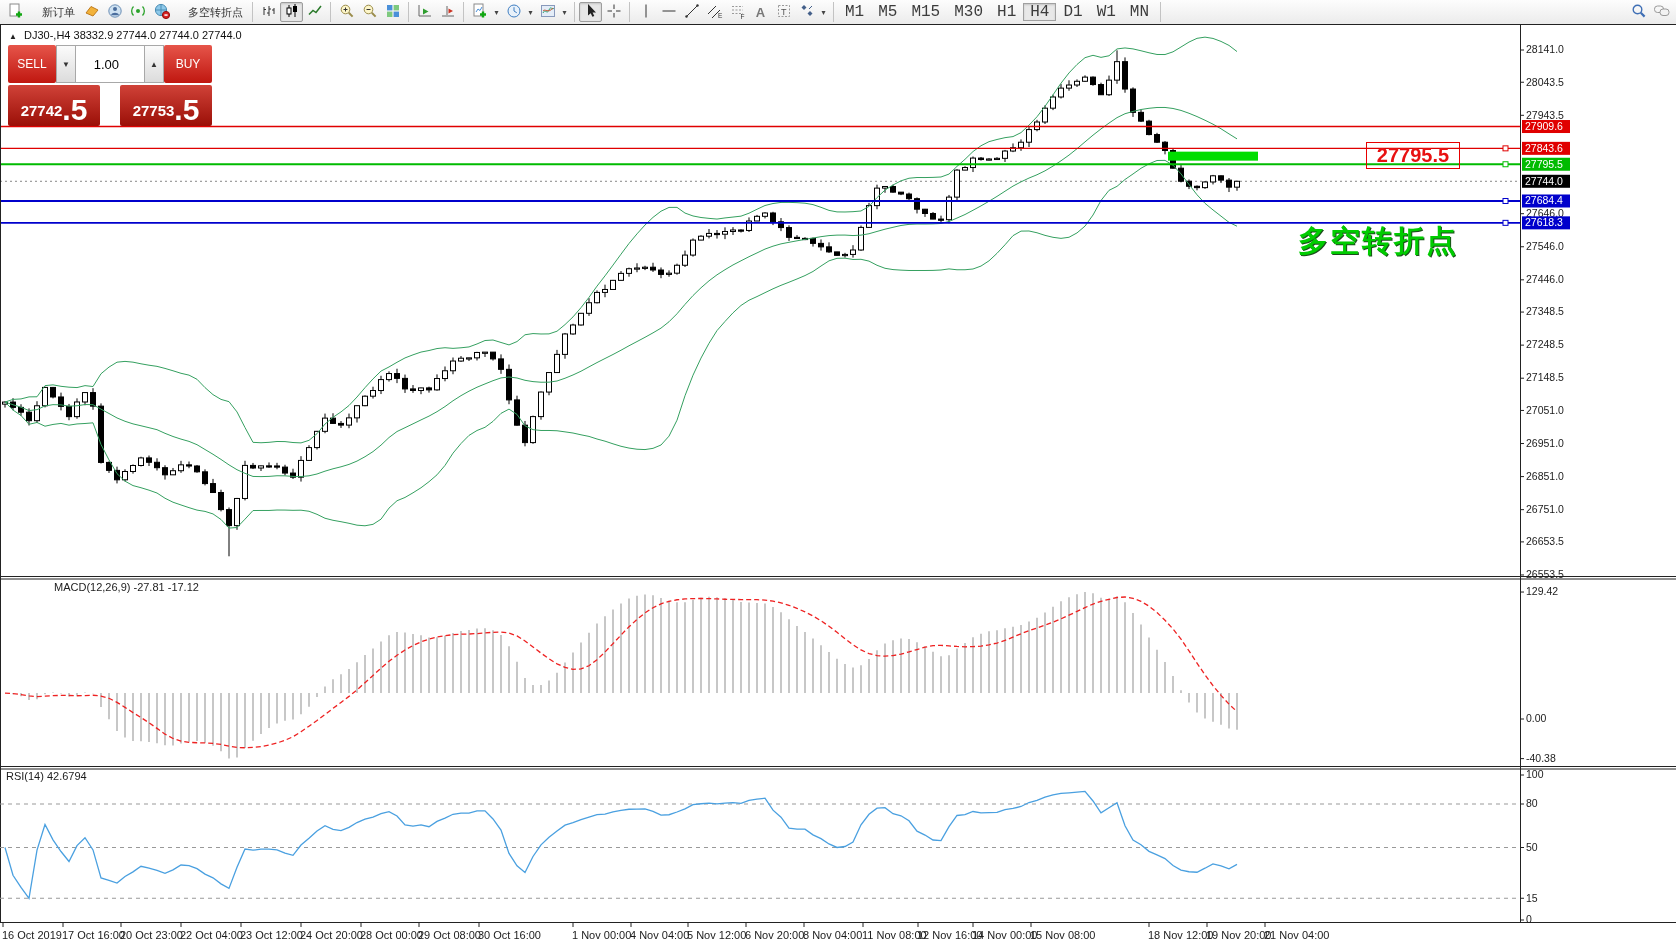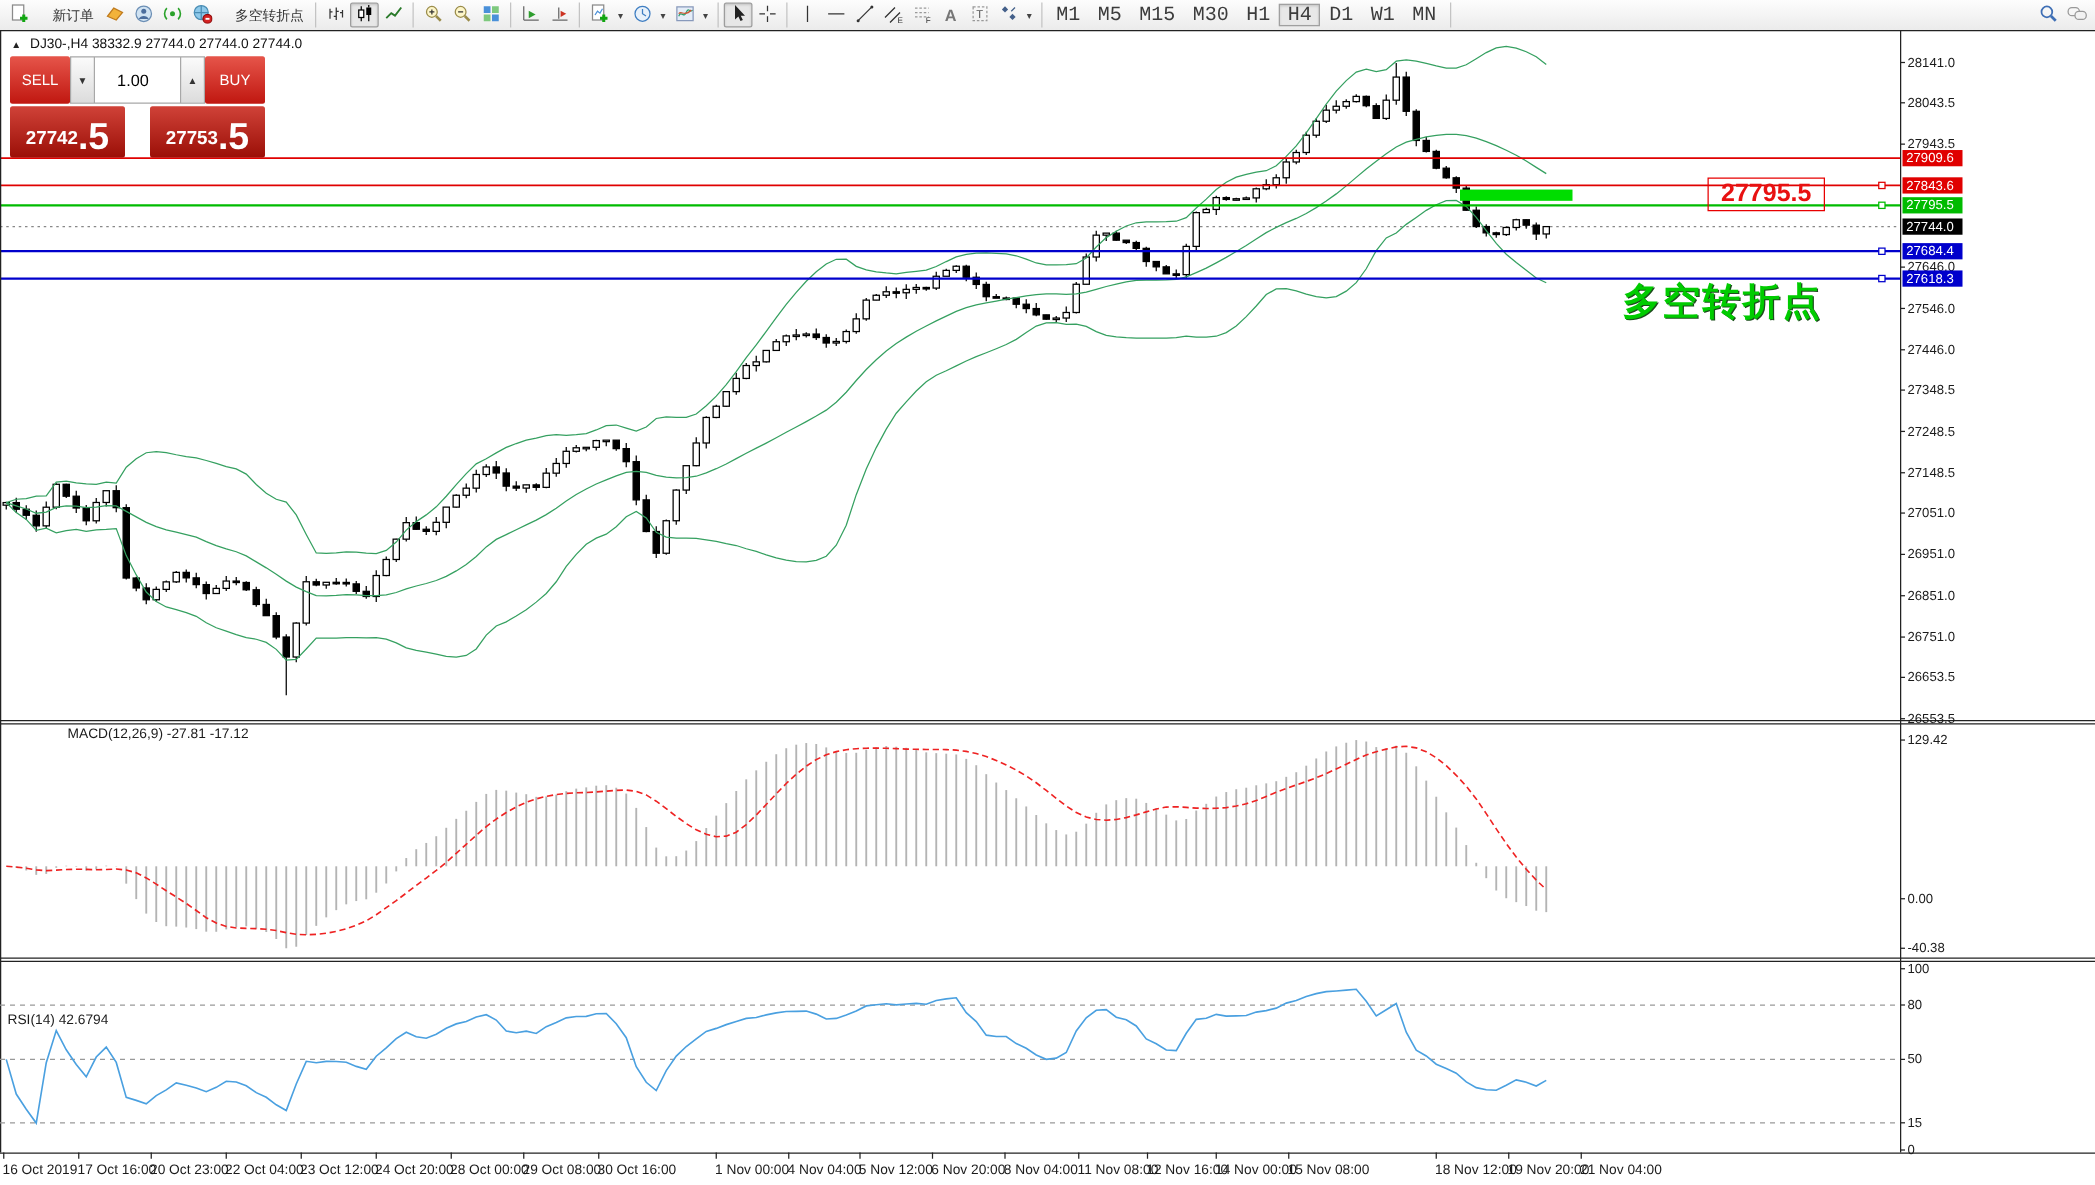--- a/index.html
+++ b/index.html
@@ -862,14 +862,14 @@
         <span class="qmain">27753</span>
         <span class="qfrac">.5</span>
       </div>
     </div>
   </div>
 
   <div class="pivot">多空转折点</div>
   <div class="callout">27795.5</div>
 
   <div class="indlabel" style="top:581px;padding-left:48px;">MACD(12,26,9) -27.81 -17.12</div>
-  <div class="indlabel" style="top:810px;">RSI(14) 42.6794</div>
+  <div class="indlabel" style="top:770px;">RSI(14) 42.6794</div>
 </div>
 
 </body></html>

